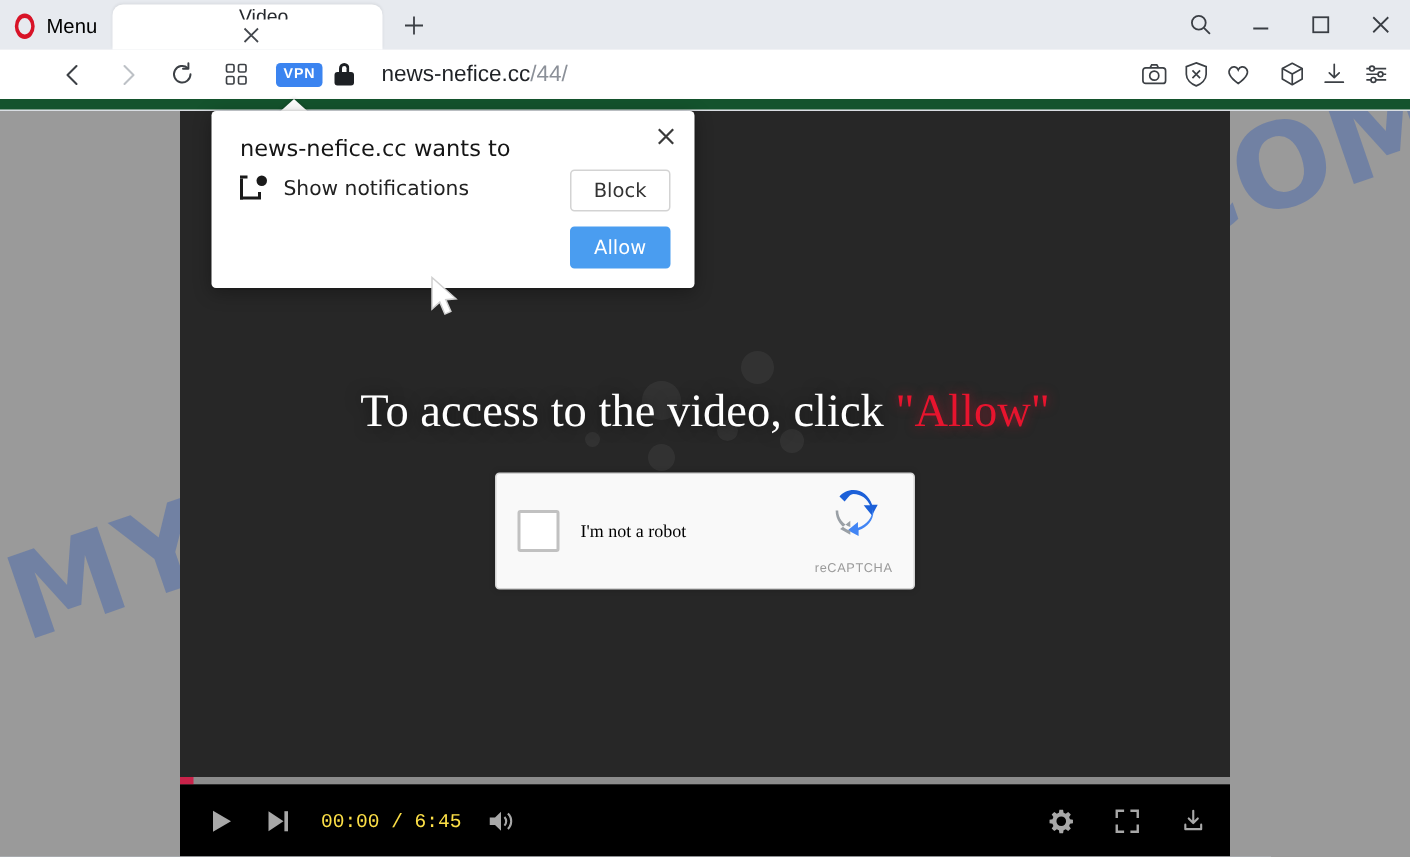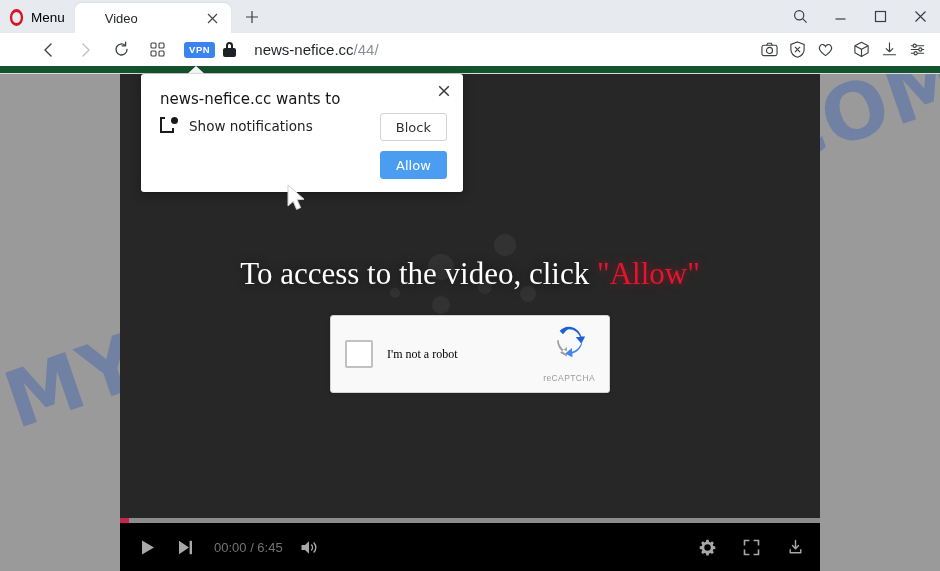--- a/index.html
+++ b/index.html
@@ -24,26 +24,27 @@
   }
   .opera-o {
     width: 17px; height: 17px; border-radius: 50%;
     border: 3.2px solid #d81327;
     transform: scaleX(0.78);
   }
   .menu-label { font-size: 13.5px; color: #000000; }
 
   .tab {
     position: relative;
-    width: 156px; height: 30px;
+    width: 180px; height: 30px;
     background: #ffffff;
     border-radius: 7px 7px 0 0;
     display: flex; align-items: center;
     padding: 0 8px 0 14px;
     box-shadow: 0 -1px 2px rgba(0,0,0,.06);
+    flex-direction: column;
   }
   .tab-title {
     flex: 1; font-size: 13px; color: #25282d;
     white-space: nowrap; overflow: hidden; text-overflow: ellipsis;
     padding-left: 16px;
   }
   .tab-close {
     width: 20px; height: 20px; display: flex; align-items: center; justify-content: center;
     color: #44484e; font-size: 14px; line-height: 1; border-radius: 3px;
   }
@@ -161,22 +162,22 @@
     position: absolute; left: 0; bottom: 0; width: 700px; height: 48px;
     background: #000;
     display: flex; align-items: center;
   }
   .ctl {
     width: 38px; height: 48px; display: flex; align-items: center; justify-content: center;
     color: #a8a8a8;
   }
   .ctl:first-child { margin-left: 8px; }
   .time {
-    color: #737373; font-size: 13px; margin: 0 8px 0 10px;
-    font-family: Liberation Sans, sans-serif;
+    color: #fde047; font-size: 13px; margin: 0 8px 0 10px;
+    font-family: Liberation Mono, monospace;
   }
   .spacer { flex: 1; }
   .ctl-right { margin-right: 6px; }
 
   
   .anchor {
     position: absolute; left: 186px; top: 66px;
     width: 0; height: 0;
     border-left: 10px solid transparent; border-right: 10px solid transparent;
     border-bottom: 9px solid #ffffff;

